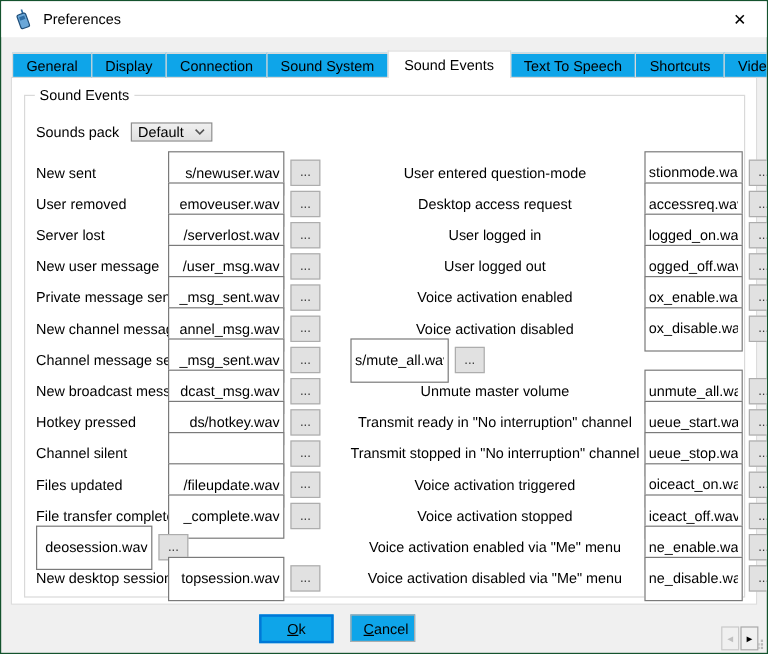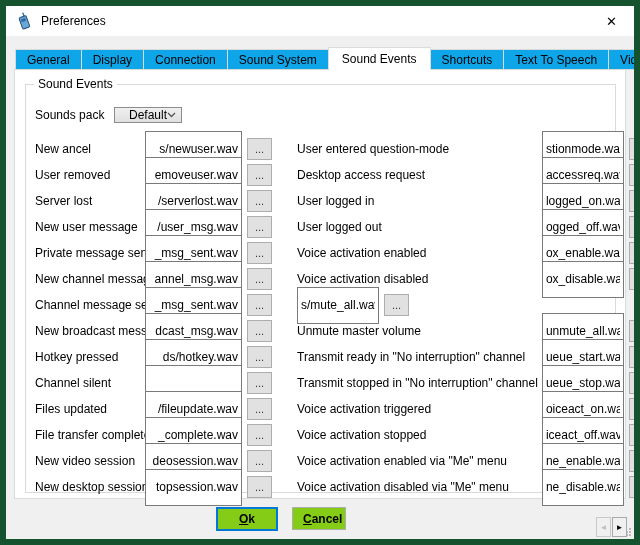--- a/index.html
+++ b/index.html
@@ -1,19 +1,19 @@
 <!DOCTYPE html>
 <html><head>
 <meta charset="utf-8">
 <style>
   html,body { margin:0; padding:0; background:#888; }
   body { font-family:"Liberation Sans", sans-serif; font-size:12px; color:#000; }
   .window {
     position:relative; width:640px; height:545px; box-sizing:border-box;
-    background:#f0f0f0; border:6px solid #14532d; overflow:hidden;
+    background:#f0f0f0; border:1px solid #14532d; overflow:hidden;
   }
   
   .titlebar { height:30px; background:#ffffff; display:flex; align-items:center; padding-left:9px; position:relative; }
   .app-icon { width:18px; height:18px; flex:none; }
   .title-text { margin-left:8px; font-size:12px; }
   .close-btn {
     position:absolute; right:0; top:0; width:45px; height:30px;
     display:flex; align-items:center; justify-content:center;
     font-size:13px; color:#000; cursor:default;
   }
@@ -48,53 +48,53 @@
   }
   .groupbox-legend {
     position:absolute; top:-8px; left:8px; background:#ffffff; padding:0 4px; font-size:12px;
   }
   .group-content { position:absolute; left:9px; right:4px; top:10px; bottom:0; }
   
   .soundspack-row { display:flex; align-items:center; height:24px; margin-top:8px; }
   .soundspack-row .lbl { width:79px; }
   .combo {
     width:68px; height:16px; box-sizing:border-box; background:linear-gradient(#f0f0f0,#e0e0e0);
-    border:1px solid #8c8c8c; display:flex; align-items:center; padding:0 5px; cursor:default;text-align:right;
+    border:1px solid #8c8c8c; display:flex; align-items:center; padding:0 5px; cursor:default;
   }
   .combo .combo-value { flex:1; }
   .combo svg { flex:none; }
   
   .rows-wrap { display:flex; margin-top:9px; }
   .col-left { width:262px; flex:none; }
   .col-right { flex:1; }
   .row { display:flex; align-items:center; height:26px; }
   .row .lbl { font-size:12px; overflow:hidden; white-space:nowrap; }
   .col-left .lbl { width:110px; flex:none; }
-  .col-right .lbl { flex:1; padding-right:4px; }
+  .col-right .lbl { flex:1; padding-right:4px;text-align:center; }
   .wav-input {
     box-sizing:border-box; height:37px; border:1px solid #7a7a7a; background:#fff;
     font-family:"Liberation Sans", sans-serif; font-size:12px; padding:0 3px;
     text-align:right; color:#000; outline:none;
   }
   .col-left .wav-input { width:97px; }
   .col-right .wav-input { width:82px; flex:none; }
   .browse-btn {
     width:25px; height:22px; flex:none; margin-left:5px; box-sizing:border-box;
     background:#e1e1e1; border:1px solid #adadad; font-family:"Liberation Sans", sans-serif;
     font-size:11px; color:#3a3a3a; line-height:10px; padding:0; cursor:default;
   }
   
   .footer {
     position:absolute; left:0; right:0; bottom:0; height:40px;
     display:flex; align-items:center; justify-content:center; gap:14px;
   }
   .footer-inner { display:flex; gap:14px; position:relative; left:-39px; }
   .btn {
-    height:23px; box-sizing:border-box; background:#84cc16; border:1px solid #adadad;
-    font-family:"Liberation Sans", sans-serif; font-size:12px; color:#000; padding:0 10px; cursor:default;font-weight:bold;
+    height:23px; box-sizing:border-box; background:#0ea5e9; border:1px solid #adadad;
+    font-family:"Liberation Sans", sans-serif; font-size:12px; color:#000; padding:0 10px; cursor:default;
   }
   .btn.default { border:2px solid #0078d7; width:62px; height:24px; }
   .btn.cancel { width:54px; }
   .mn { text-decoration:underline; }
   .resize-grip { position:absolute; right:3px; bottom:3px; }
 </style>
 </head>
 <body>
 
 <div class="window">
@@ -129,25 +129,25 @@
 
       <div class="tab">
         <span>Sound System</span>
       </div>
 
       <div class="tab active">
         <span>Sound Events</span>
       </div>
 
       <div class="tab">
+        <span>Text To Speech</span>
+      </div>
+
+      <div class="tab">
         <span>Shortcuts</span>
-      </div>
-
-      <div class="tab">
-        <span>Text To Speech</span>
       </div>
 
       <div class="tab">
         <span>Video</span>
       </div>
     </div>
   <div class="tab-scroll">
     <div class="sbtn disabled">
       <span>◄</span>
     </div>
@@ -168,21 +168,21 @@
             <svg width="9" height="6" viewBox="0 0 9 6">
               <polyline points="1,1 4.5,4.5 8,1" fill="none" stroke="#555" stroke-width="1.3"></polyline>
             </svg>
           </div>
         </div>
 
         <div class="rows-wrap">
           <div class="col-left">
 
               <div class="row">
-                <span class="lbl">New ancel</span>
+                <span class="lbl">New sent</span>
                 <input type="text" class="wav-input" value="s/newuser.wav" style="">
                 <button class="browse-btn">...</button>
               </div>
 
               <div class="row">
                 <span class="lbl">User removed</span>
                 <input type="text" class="wav-input" value="emoveuser.wav" style="">
                 <button class="browse-btn">...</button>
               </div>
 
@@ -240,21 +240,20 @@
                 <button class="browse-btn">...</button>
               </div>
 
               <div class="row">
                 <span class="lbl">File transfer complete</span>
                 <input type="text" class="wav-input" value="_complete.wav" style="">
                 <button class="browse-btn">...</button>
               </div>
 
               <div class="row">
-                <span class="lbl">New video session</span>
                 <input type="text" class="wav-input" value="deosession.wav" style="">
                 <button class="browse-btn">...</button>
               </div>
 
               <div class="row">
                 <span class="lbl">New desktop session</span>
                 <input type="text" class="wav-input" value="topsession.wav" style="">
                 <button class="browse-btn">...</button>
               </div>
             </div>

